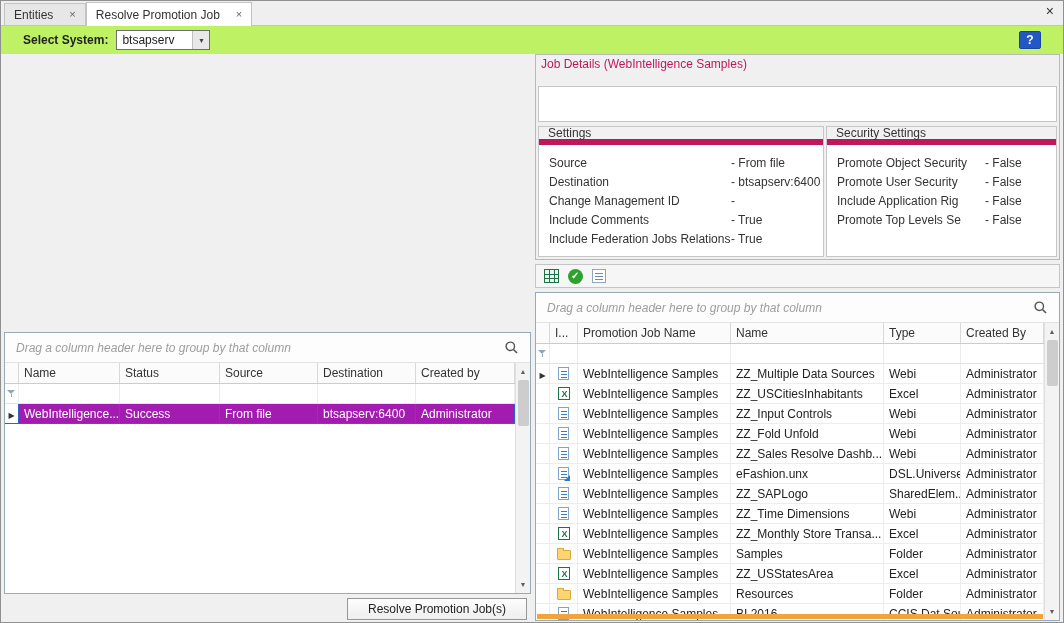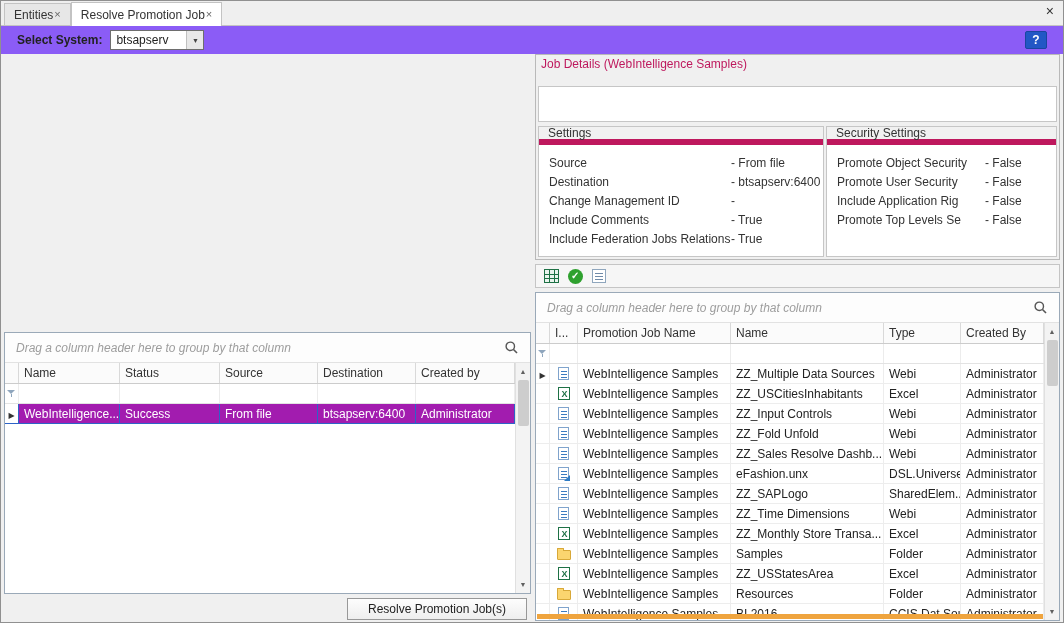--- a/index.html
+++ b/index.html
@@ -2,27 +2,27 @@
 <html><head>
 <meta charset="utf-8">
 <style>
   *{box-sizing:border-box;margin:0;padding:0}
   html,body{width:1064px;height:623px}
   body{position:relative;font-family:"Liberation Sans",sans-serif;font-size:12px;color:#222;
        background:#f0f0f0;border:1px solid #909090;overflow:hidden}
 
   
   .tabbar{height:25px;background:#efefef;border-bottom:1px solid #c3c3c3;display:flex;align-items:flex-end;padding-left:3px;position:relative}
-  .tab{display:flex;align-items:center;gap:1px;height:22px;padding:0 9px;border:1px solid #c3c3c3;border-bottom:none;background:#e7e7e7;color:#333;cursor:default}
+  .tab{display:flex;align-items:center;gap:16px;height:22px;padding:0 9px;border:1px solid #c3c3c3;border-bottom:none;background:#e7e7e7;color:#333;cursor:default}
   .tab.active{background:#fff;height:24px;margin-bottom:-1px}
   .tab-close{color:#666;font-size:11px;line-height:1}
   .window-close{position:absolute;right:9px;top:3px;color:#333;font-size:14px;line-height:1}
 
   
-  .sysbar{height:28px;display:flex;align-items:center;padding:0 16px;background:#8b5cf6}
+  .sysbar{height:28px;display:flex;align-items:center;padding:0 22px;background:#bef264}
   .syslabel{font-weight:bold;color:#222}
   .combo{width:94px;height:20px;margin-left:8px;border:1px solid #6e6e6e;background:#fff;display:flex;align-items:stretch}
   .combo-text{flex:1;display:flex;align-items:center;padding:0 5px;overflow:hidden;white-space:nowrap}
   .combo-arrow{width:17px;background:#e8e8e8;border-left:1px solid #c0c0c0;display:flex;align-items:center;justify-content:center;color:#444}
   .combo-arrow::before{content:"▼";font-size:7px}
   .help-btn{margin-left:auto;width:22px;height:18px;border-radius:2px;background:#2257c5;color:#fff;font-weight:bold;
             display:flex;align-items:center;justify-content:center;border:1px solid #1a46a0}
 
   
   .main{position:absolute;top:53px;left:0;right:0;bottom:0;background:#f0f0f0}

